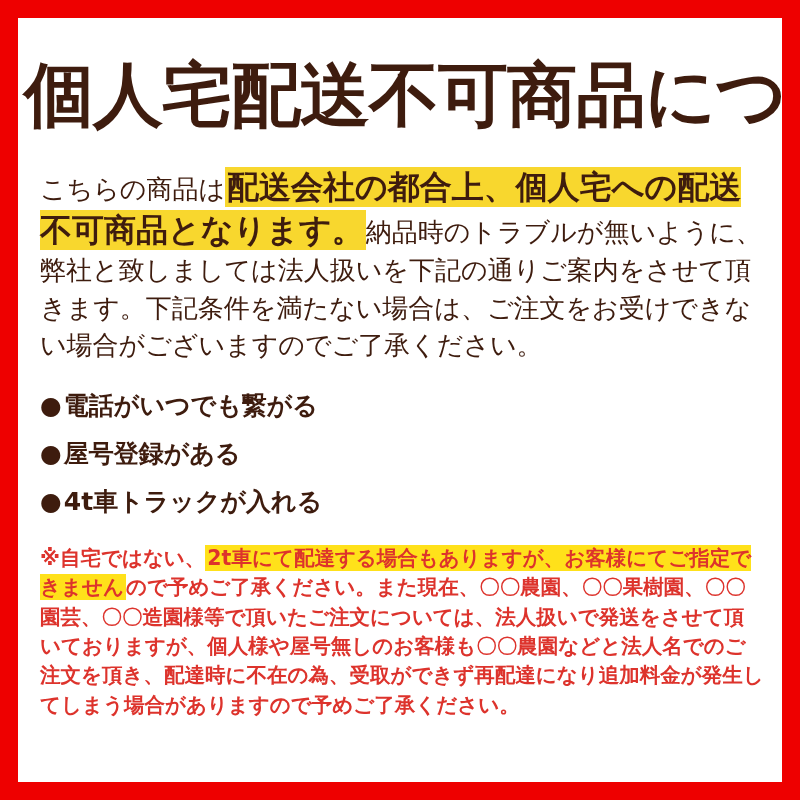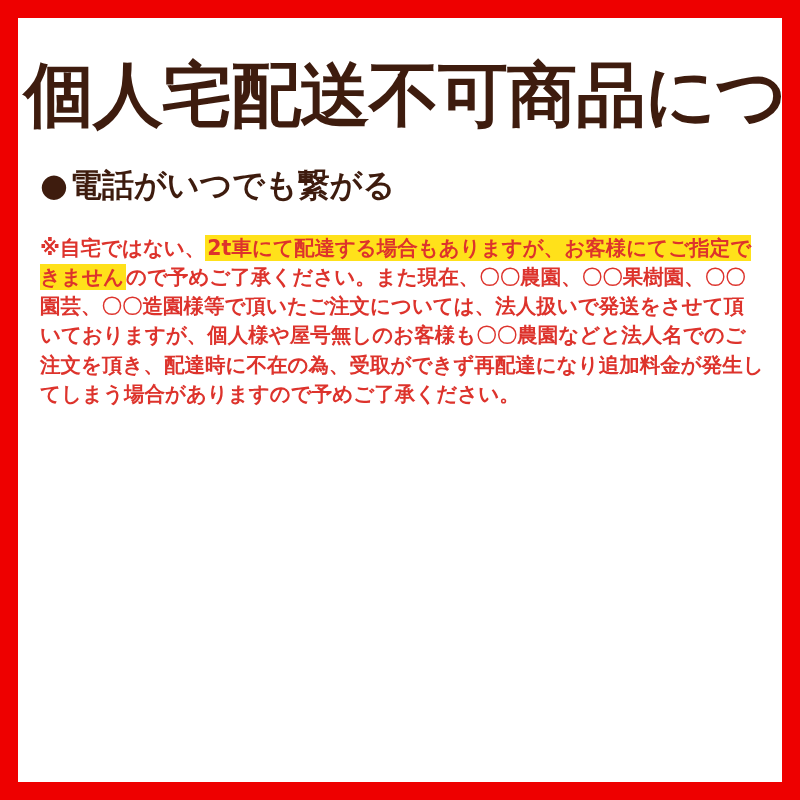--- a/index.html
+++ b/index.html
@@ -51,21 +51,21 @@
     font-size: 32px;
     line-height: 1.35;
     padding: 1px 2px;
   }
   .bullet-list {
     list-style: none;
     margin: 24px 20px 0 22px;
     padding: 0;
   }
   .bullet-list li {
-    font-size: 32px;
+    font-size: 25px;
     font-weight: bold;
     color: #3e1c0e;
     margin-bottom: 15px;
     letter-spacing: 0px;
     white-space: nowrap;
   }
   .bullet-marker {
     margin-right: 2px;
   }
   .footer-note {
@@ -81,24 +81,33 @@
   }
 </style>
 </head>
 <body>
 
 <div class="outer-frame">
   <div class="inner-panel">
 
     <h1 class="notice-title">個人宅配送不可商品について</h1>
 
+    <p class="intro-paragraph">
+      <span class="intro-lead">こちらの商品は</span><span class="intro-highlight">配送会社の都合上、個人宅への配送不可商品となります。</span><span>納品時のトラブルが無いように、弊社と致しましては法人扱いを下記の通りご案内をさせて頂きます。下記条件を満たない場合は、ご注文をお受けできない場合がございますのでご了承ください。</span>
+    </p>
 
     <ul class="bullet-list">
       <li>
         <span class="bullet-marker">●</span><span>電話がいつでも繋がる</span>
+      </li>
+      <li>
+        <span class="bullet-marker">●</span><span>屋号登録がある</span>
+      </li>
+      <li>
+        <span class="bullet-marker">●</span><span>4t車トラックが入れる</span>
       </li>
     </ul>
 
     <p class="footer-note">
       <span>※自宅ではない、</span><span class="note-highlight">2t車にて配達する場合もありますが、お客様にてご指定できません</span><span>ので予めご了承ください。また現在、〇〇農園、〇〇果樹園、〇〇園芸、〇〇造園様等で頂いたご注文については、法人扱いで発送をさせて頂いておりますが、個人様や屋号無しのお客様も〇〇農園などと法人名でのご注文を頂き、配達時に不在の為、受取ができず再配達になり追加料金が発生してしまう場合がありますので予めご了承ください。</span>
     </p>
 
   </div>
 </div>
 

